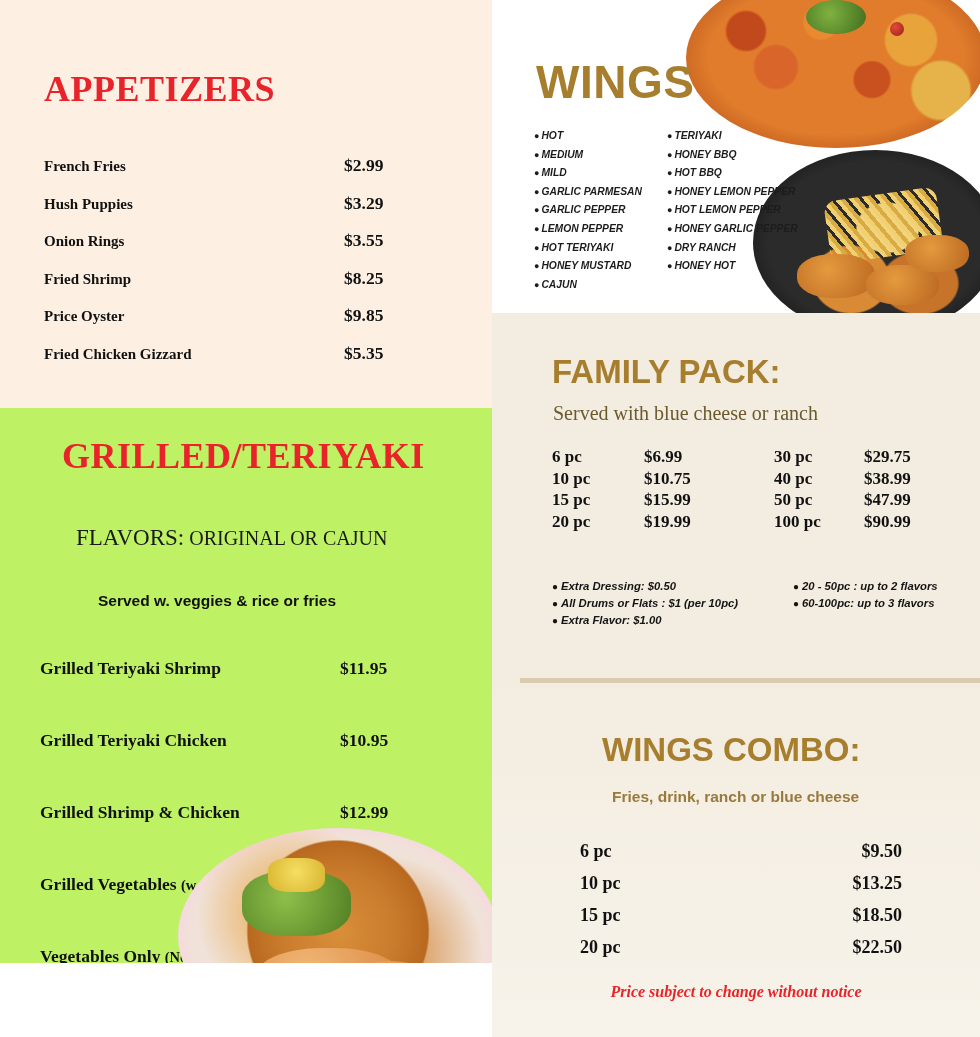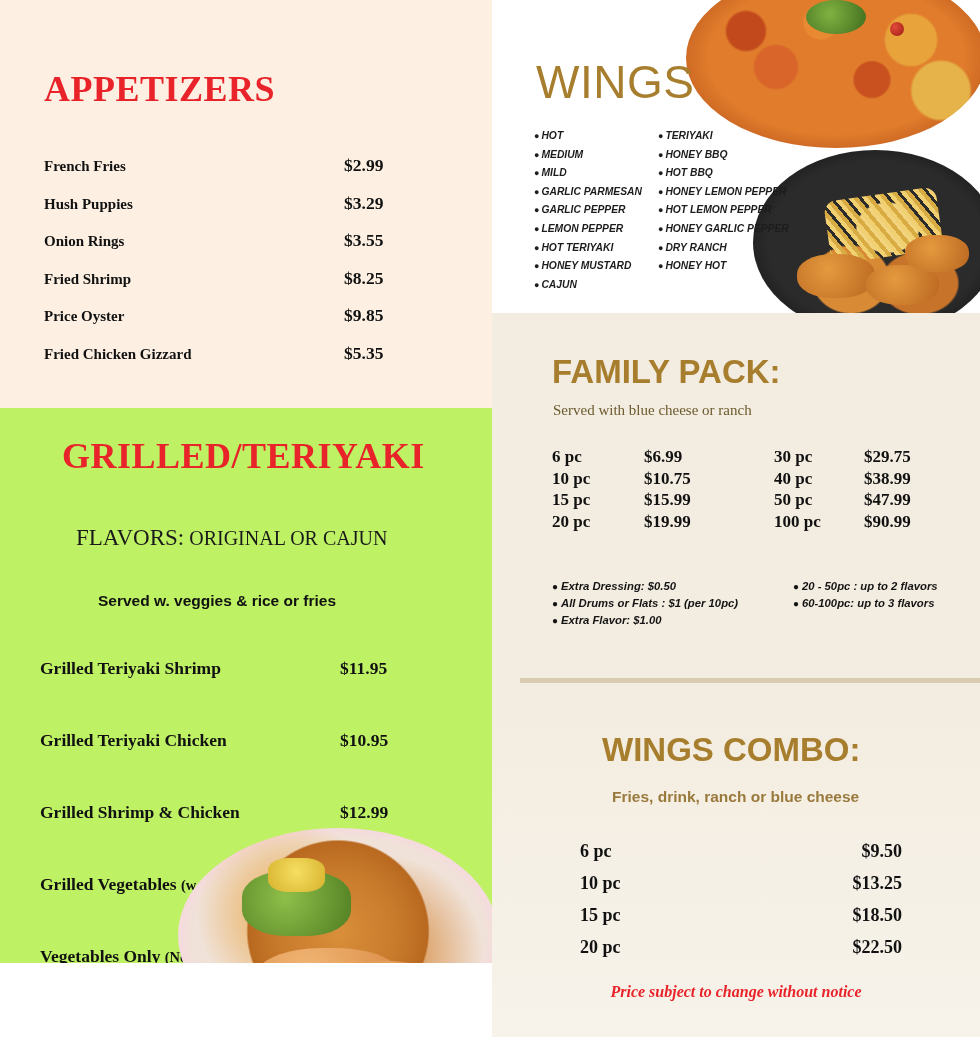--- a/index.html
+++ b/index.html
@@ -183,31 +183,31 @@
     width: 488px;
     height: 313px;
     background: #ffffff;
     overflow: hidden;
   }
   #wings-title {
     position: absolute;
     left: 44px;
     top: 55px;
     font-family: "Liberation Sans", sans-serif;
-    font-weight: normal;
+    font-weight: bold;
     font-size: 46px;
     color: #a77e2e;
     letter-spacing: 0.5px;
   }
   .flavor-cols {
     position: absolute;
     left: 42px;
     top: 127px;
     display: flex;
-    gap: 16px;
+    gap: 25px;
   }
   .flavor-col {
     display: flex;
     flex-direction: column;
   }
   .flavor-item {
     font-family: "Liberation Sans", sans-serif;
     font-style: italic;
     font-weight: bold;
     font-size: 10.3px;
@@ -305,21 +305,21 @@
     font-family: "Liberation Sans", sans-serif;
     font-weight: bold;
     font-size: 33px;
     color: #a77e2e;
   }
   #family-sub {
     position: absolute;
     left: 45px;
     top: 89px;
     font-family: "Liberation Serif", serif;
-    font-size: 15px;
+    font-size: 20px;
     color: #6b5a2d;
   }
   .family-table {
     position: absolute;
     left: 44px;
     top: 133px;
     display: grid;
     grid-template-columns: 92px 130px 90px 110px;
     row-gap: 0px;
   }

